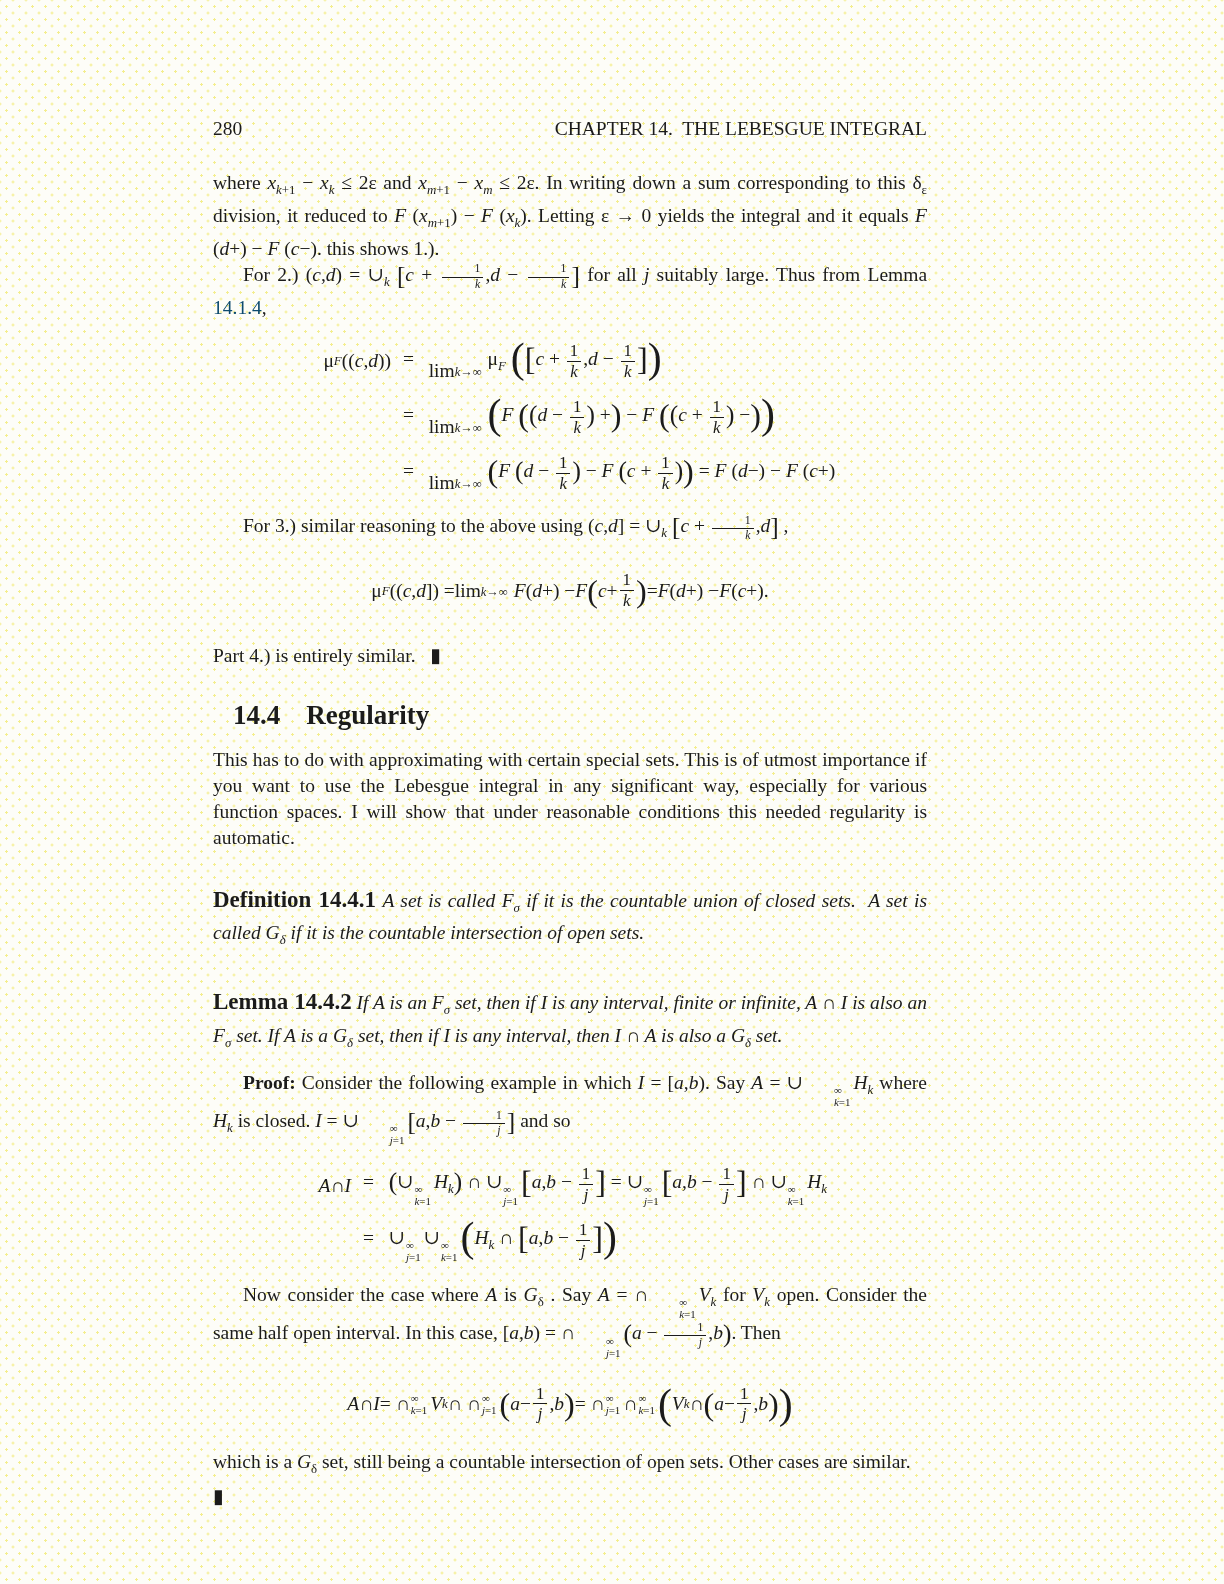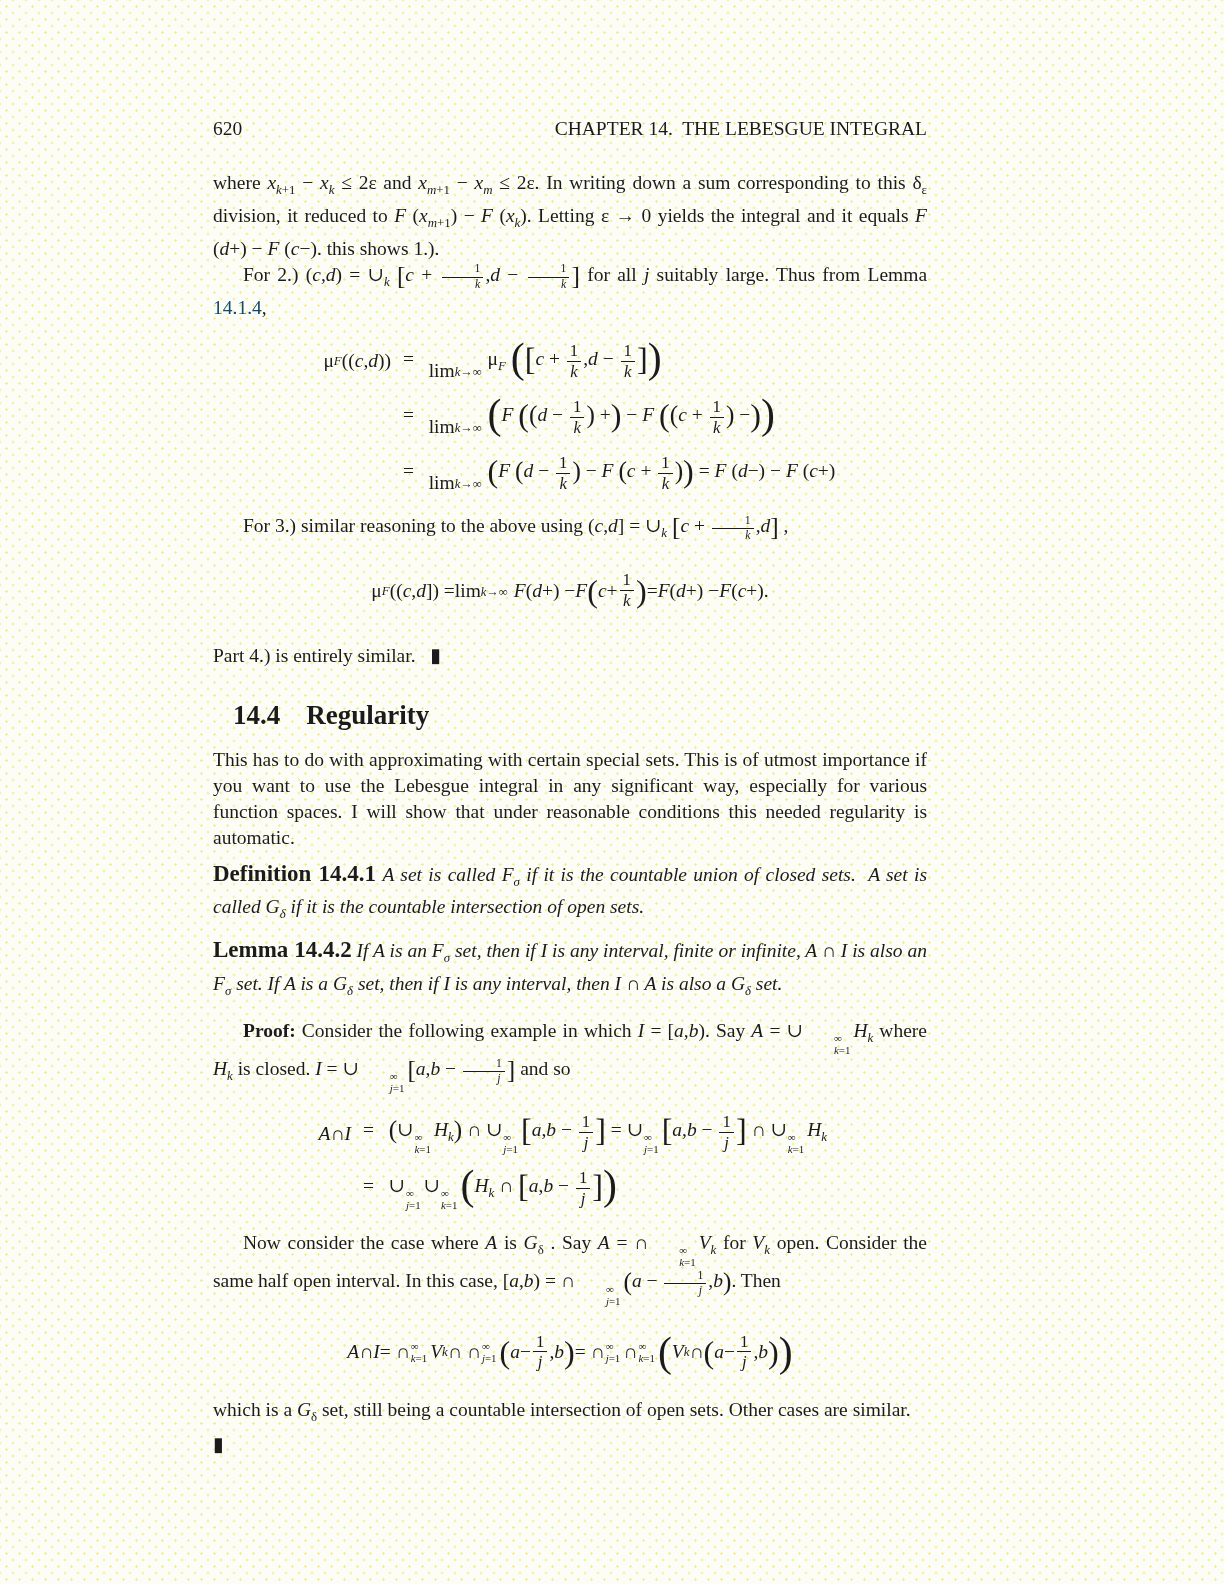--- a/index.html
+++ b/index.html
@@ -41,33 +41,33 @@
   .eqrow{display:flex;align-items:center;min-height:56px;}
   .eqlhs{display:flex;justify-content:flex-end;padding-right:12px;}
   .eq1blk{margin-left:68px;}
   .eq1blk .eqlhs{min-width:110px;}
   .eq3blk{margin-left:76px;}
   .eq3blk .eqlhs{min-width:62px;}
   .ctr{text-align:center;}
   
   .sechead{font-weight:bold;font-size:27px;line-height:32px;margin:30px 0 16px 20px;}
   .sechead .st{margin-left:26px;text-align:right;}
-  .thm{margin-top:10px;}
+  .thm{margin-top:36px;}
   .thmhead{font-weight:bold;font-size:23px;}
   .thmbody{font-style:italic;}
   .proofp{margin-top:14px;}
   .qed{margin-top:2px;}
 </style>
 </head>
 <body>
 
 <div class="page">
 
   <div class="hdr">
-    <span>620</span>
+    <span>280</span>
     <span>CHAPTER 14.&nbsp; THE LEBESGUE INTEGRAL</span>
   </div>
 
   <p>where <i>x</i><sub><i>k</i>+1</sub> − <i>x</i><sub><i>k</i></sub> ≤ 2ε and <i>x</i><sub><i>m</i>+1</sub> − <i>x</i><sub><i>m</i></sub> ≤ 2ε. In writing down a sum corresponding to this δ<sub>ε</sub> division, it reduced to <i>F</i> (<i>x</i><sub><i>m</i>+1</sub>) − <i>F</i> (<i>x</i><sub><i>k</i></sub>). Letting ε → 0 yields the integral and it equals <i>F</i> (<i>d</i>+) − <i>F</i> (<i>c</i>−). this shows 1.).</p>
   <p class="indent">For 2.) (<i>c</i>,<i>d</i>) = ∪<sub><i>k</i></sub> <span class="d1">[</span><i>c</i> + <span class="frac sm"><span class="fn">1</span><span class="fd"><i>k</i></span></span>,<i>d</i> − <span class="frac sm"><span class="fn">1</span><span class="fd"><i>k</i></span></span><span class="d1">]</span> for all <i>j</i> suitably large. Thus from Lemma <a class="ref">14.1.4</a>,</p>
 
   <div class="disp eq1blk">
     <div class="eqrow">
       <span class="eqlhs">μ<sub><i>F</i></sub> ((<i>c</i>,<i>d</i>))</span>
       <span>=&nbsp;&nbsp;&nbsp;<span class="lim">

